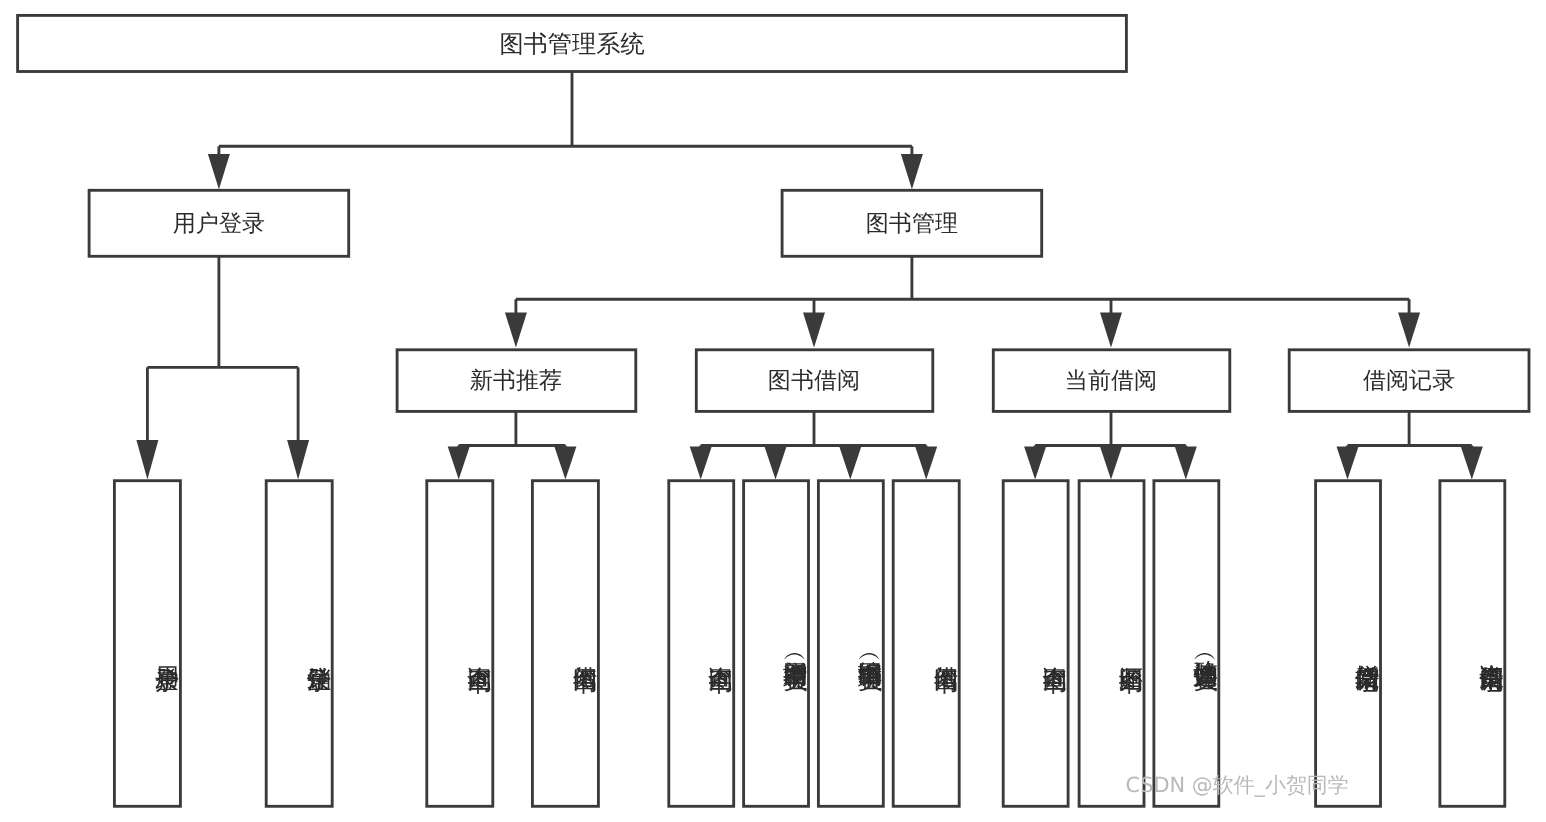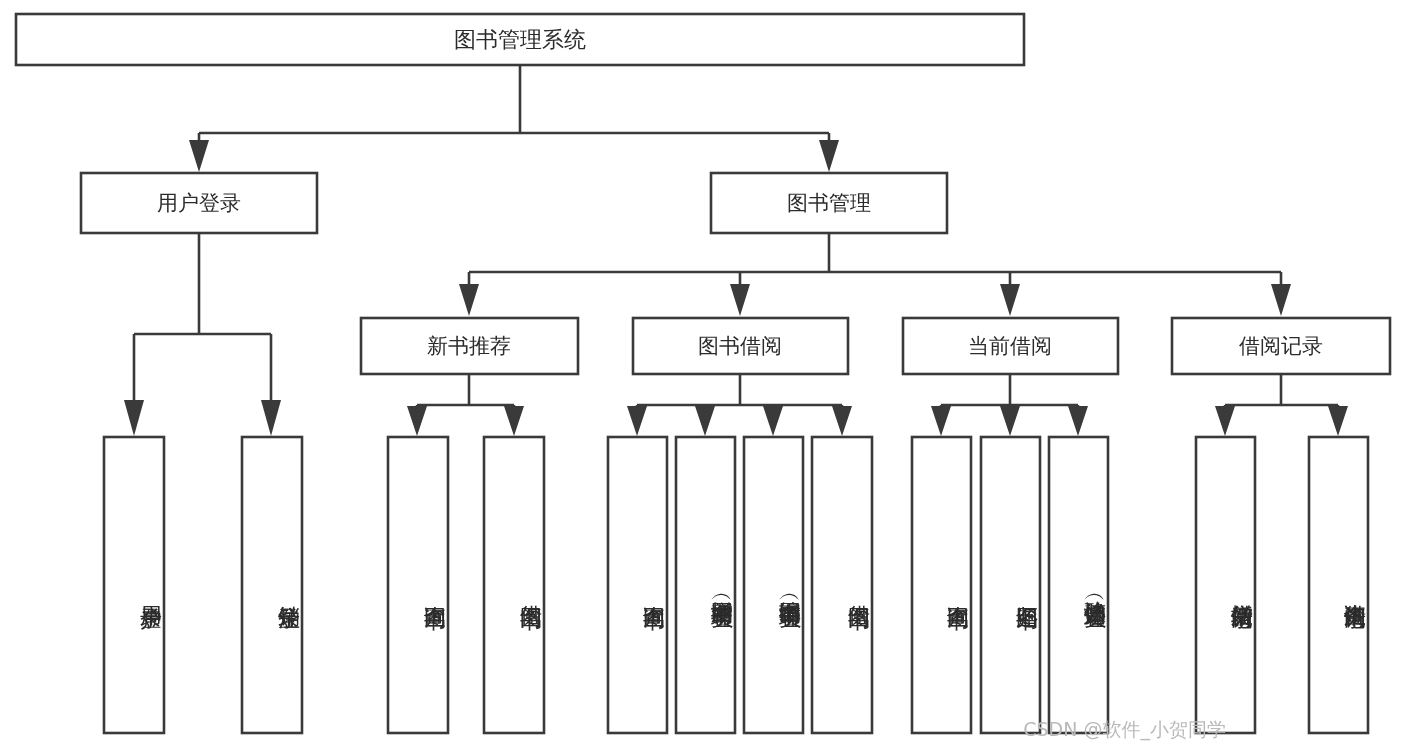--- a/index.html
+++ b/index.html
@@ -61,21 +61,21 @@
     letter-spacing: 1px;
     white-space: nowrap;
     display: flex;
     align-items: flex-start;
     justify-content: center;
     pointer-events: none;
   }
   .watermark {
     position: absolute;
     right: 8px;
-    bottom: 4px;
+    bottom: 20px;
     font-family: "DejaVu Sans", "Liberation Sans", sans-serif;
     font-size: 19px;
     color: #b9b9b9;
     white-space: nowrap;
   }
 </style>
 </head>
 <body>
 
 <div id="diagram-root">

